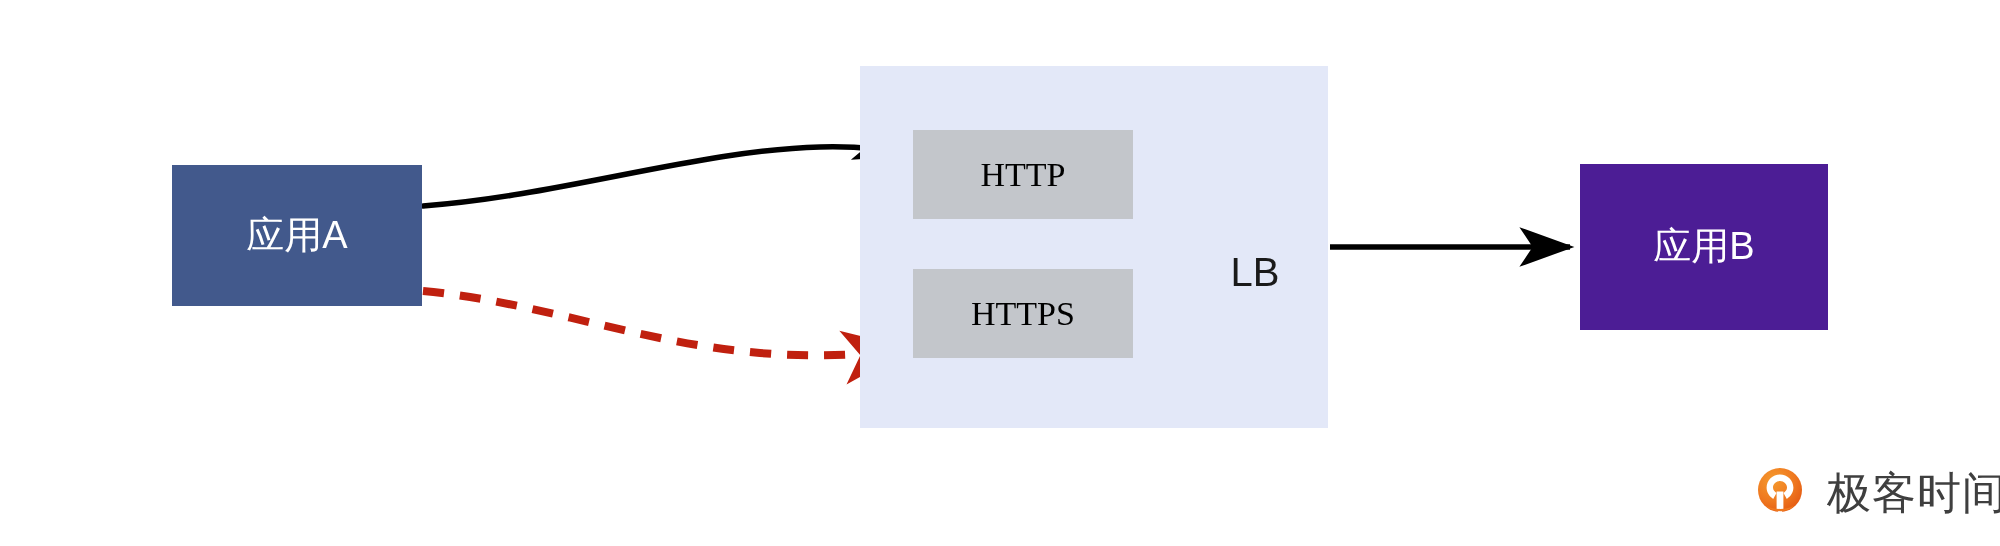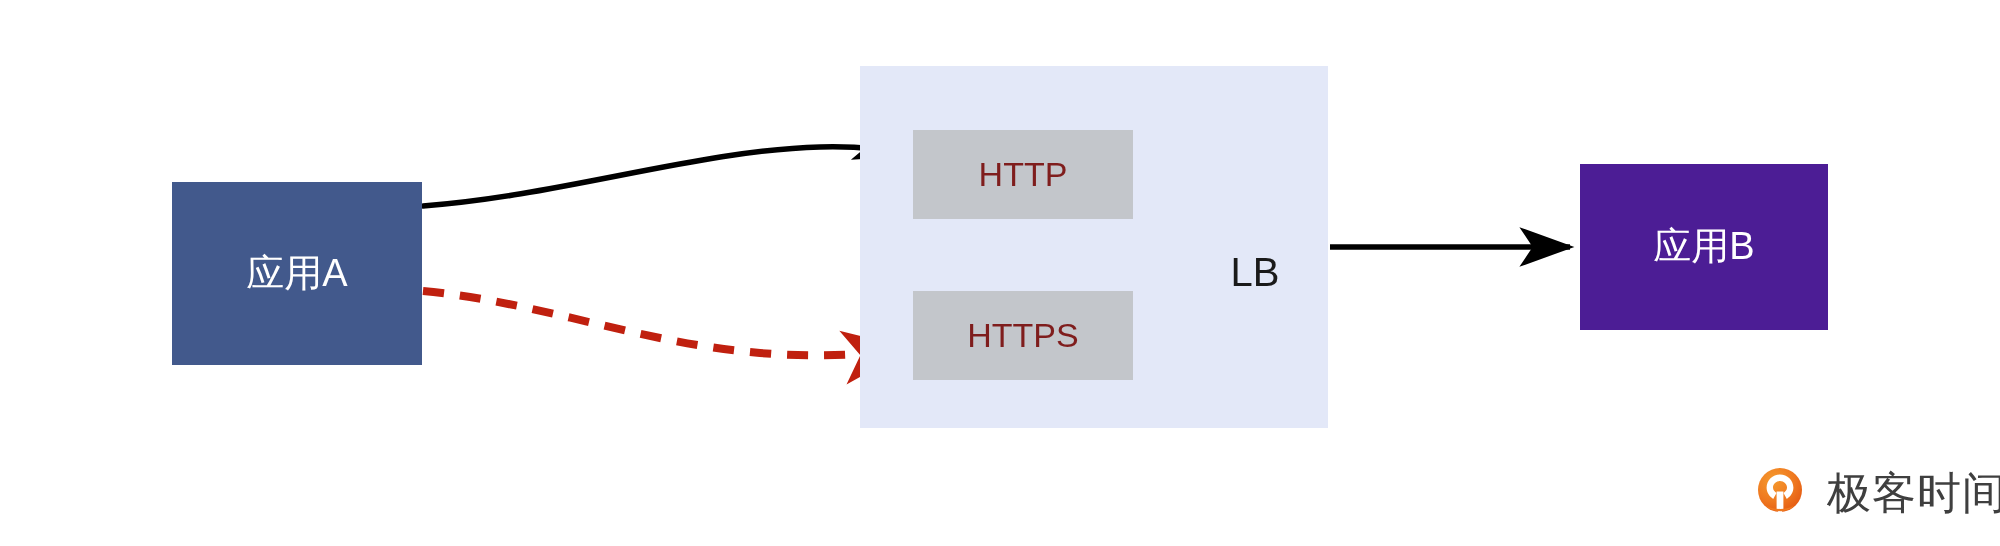--- a/index.html
+++ b/index.html
@@ -25,23 +25,23 @@
     box-sizing: border-box;
     display: flex;
     align-items: center;
     justify-content: center;
     text-align: center;
     line-height: 1.1;
   }
   
   #app-a {
     left: 172px;
-    top: 182px;
+    top: 165px;
     width: 250px;
-    height: 183px;
+    height: 141px;
     background: #42598c;
     color: #ffffff;
     font-size: 38px;
   }
   
   #app-b {
     left: 1580px;
     top: 164px;
     width: 248px;
     height: 166px;
@@ -72,31 +72,32 @@
     margin-top: 24px;
   }
   .proto-box {
     position: absolute;
     box-sizing: border-box;
     background: #c3c6cb;
     display: flex;
     align-items: center;
     justify-content: center;
     font-size: 34px;
-    color: #7f1d1d;
+    color: #000000;
+    font-family: Liberation Serif, serif;
   }
   #proto-http {
     left: 913px;
     top: 130px;
     width: 220px;
     height: 89px;
   }
   #proto-https {
     left: 913px;
-    top: 291px;
+    top: 269px;
     width: 220px;
     height: 89px;
   }
   
   #brand-logo {
     position: absolute;
     left: 1752px;
     top: 462px;
     width: 222px;
     height: 62px;

